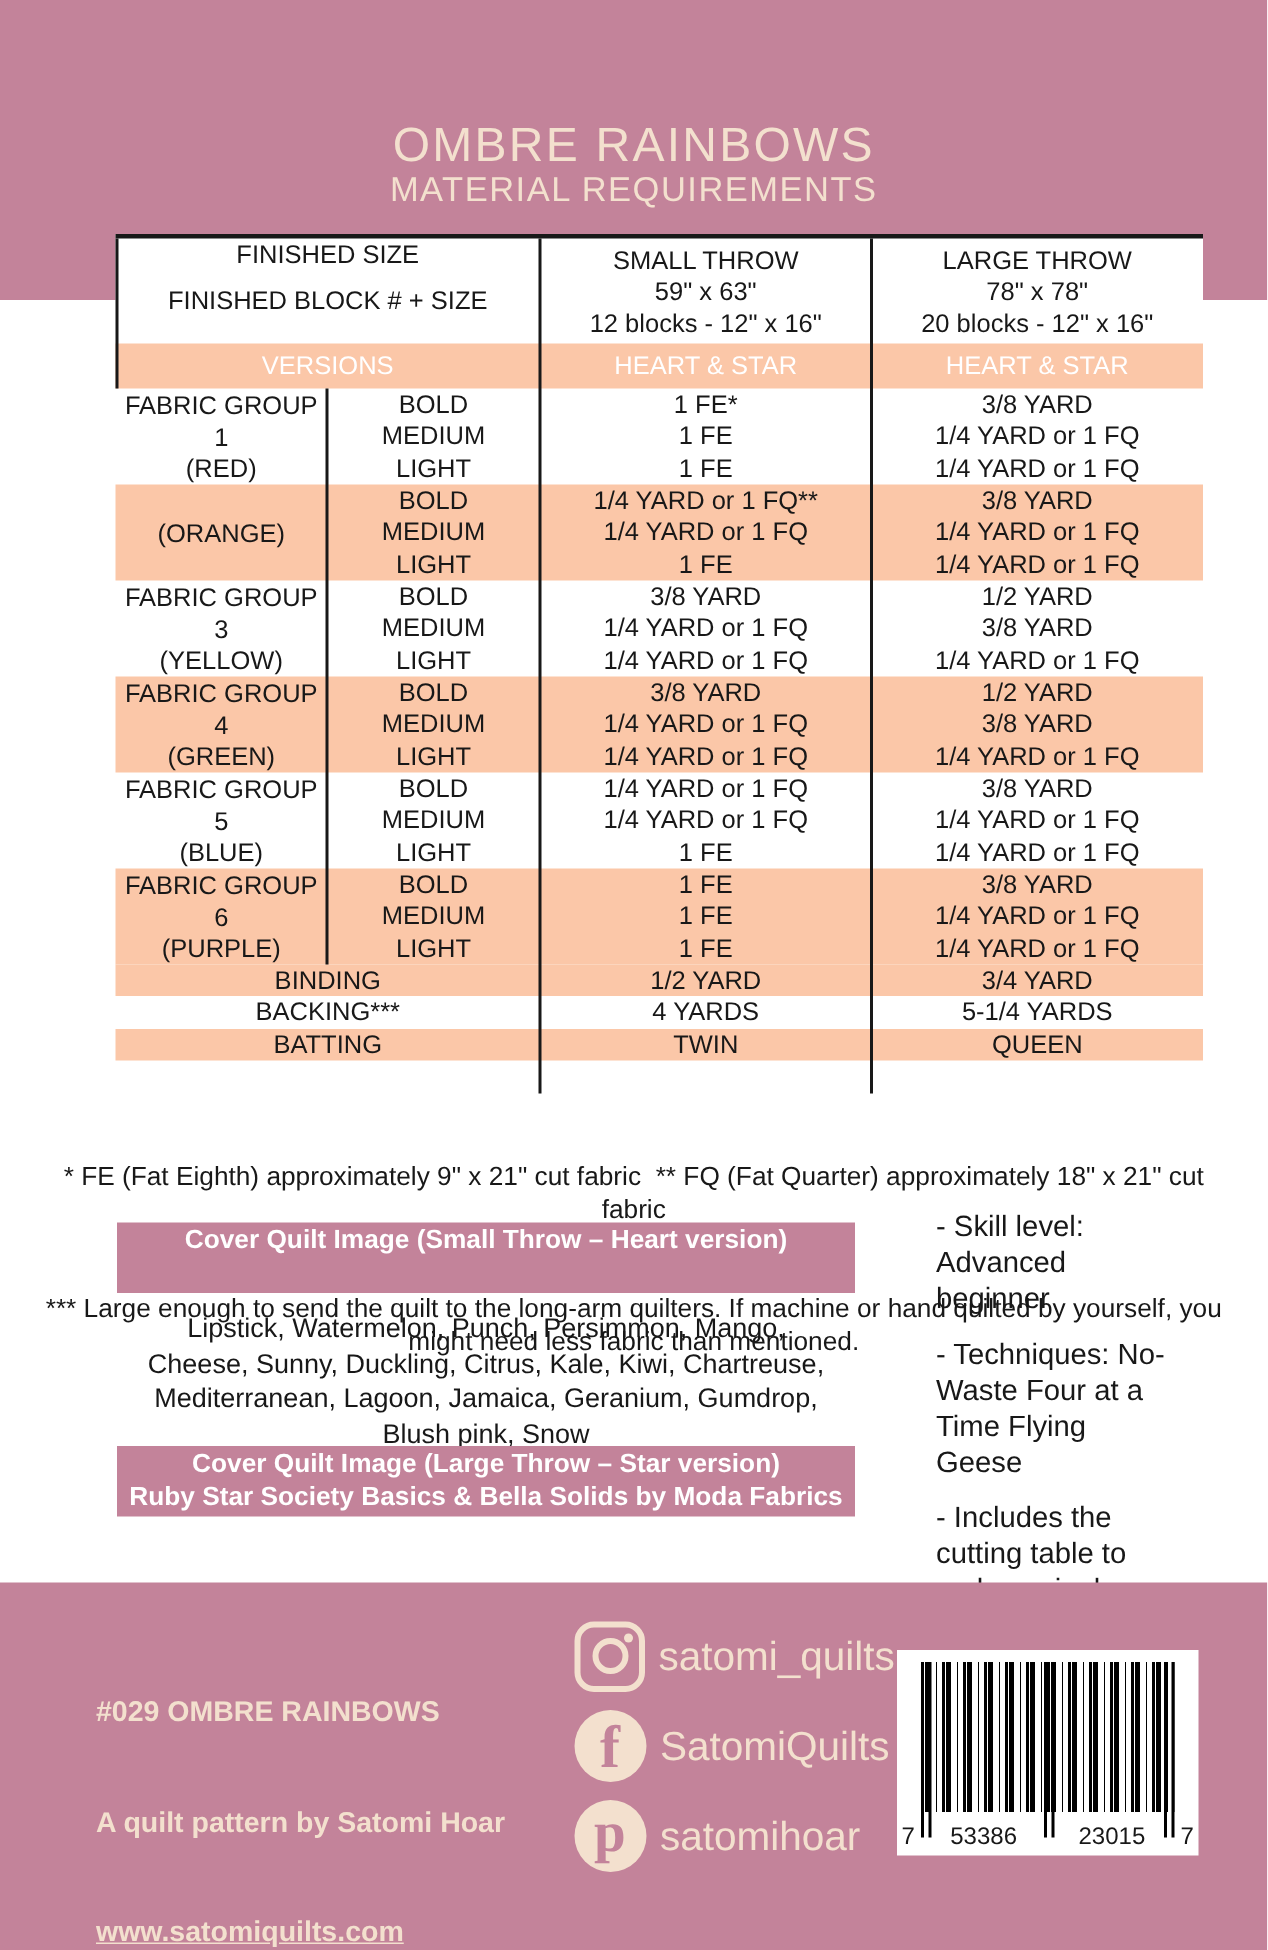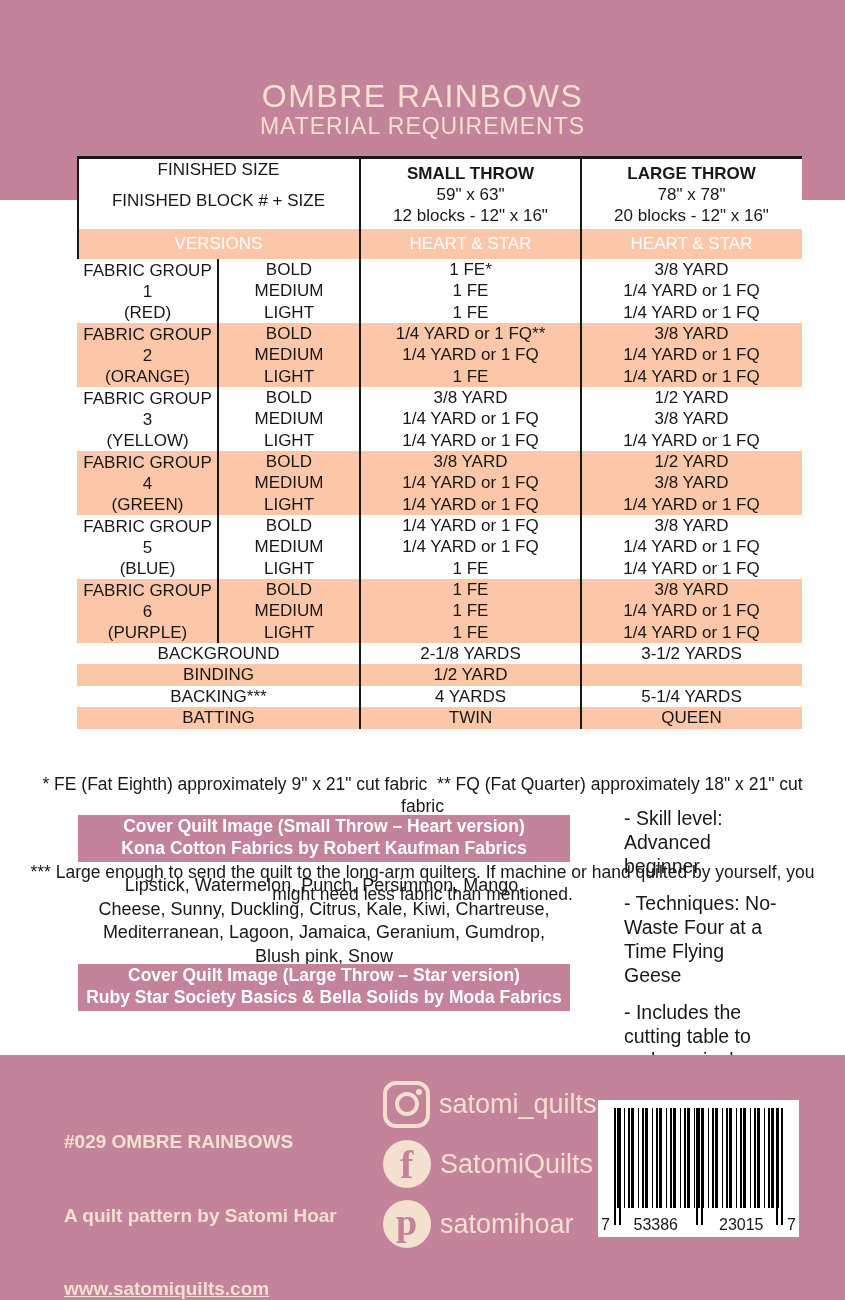--- a/index.html
+++ b/index.html
@@ -20,21 +20,21 @@
   .doc-subtitle{position:absolute;left:0;top:113px;width:100%;text-align:center;
     font-size:23px;letter-spacing:1px;color:var(--cream);}
 
   
   .mat-table{position:absolute;left:77px;top:156px;width:725px;height:571px;background:#fff;
     border-top:3px solid var(--ink);font-size:17px;}
   .left-edge{position:absolute;left:0;top:0;width:2px;height:100px;background:var(--ink);}
   .t-header{height:70px;display:grid;grid-template-columns:283px 221px 221px;text-align:center;}
   .th-left{padding-top:0;display:flex;flex-direction:column;gap:10px;line-height:21px;}
   .th-cell{padding-top:4px;line-height:21px;}
-  .b{font-weight:bold;}
+  .b{font-weight:normal;}
   .t-versions{height:30px;display:grid;grid-template-columns:283px 221px 221px;
     background:var(--peach);color:#fff;font-weight:normal;text-align:center;line-height:30px;}
   .band{height:64px;display:grid;grid-template-columns:141px 142px 221px 221px;text-align:center;}
   .band.peach,.srow.peach{background:var(--peach);}
   .cell{display:flex;flex-direction:column;justify-content:center;}
   .cell div{line-height:21.3px;}
   .name-cell div{line-height:21px;}
   .srow{height:21.4px;display:grid;grid-template-columns:283px 221px 221px;
     text-align:center;line-height:21.4px;}
   .vl{position:absolute;width:2px;background:var(--ink);top:0;}
@@ -140,21 +140,20 @@
             <div>1 FE</div>
           </div>
           <div class="cell">
             <div>3/8 YARD</div>
             <div>1/4 YARD or 1 FQ</div>
             <div>1/4 YARD or 1 FQ</div>
           </div>
         </div>
         <div class="band peach">
           <div class="cell name-cell">
-            <div>FABRIC GROUP 2</div>
             <div>(ORANGE)</div>
           </div>
           <div class="cell">
             <div>BOLD</div>
             <div>MEDIUM</div>
             <div>LIGHT</div>
           </div>
           <div class="cell">
             <div>1/4 YARD or 1 FQ**</div>
             <div>1/4 YARD or 1 FQ</div>
@@ -245,28 +244,24 @@
             <div>1 FE</div>
           </div>
           <div class="cell">
             <div>3/8 YARD</div>
             <div>1/4 YARD or 1 FQ</div>
             <div>1/4 YARD or 1 FQ</div>
           </div>
         </div>
       </div>
     <div>
-        <div class="srow">
-          <div>BACKGROUND</div>
-          <div>2-1/8 YARDS</div>
-          <div>3-1/2 YARDS</div>
-        </div>
         <div class="srow peach">
           <div>BINDING</div>
           <div>1/2 YARD</div>
+          <div>3/4 YARD</div>
         </div>
         <div class="srow">
           <div>BACKING***</div>
           <div>4 YARDS</div>
           <div>5-1/4 YARDS</div>
         </div>
         <div class="srow peach">
           <div>BATTING</div>
           <div>TWIN</div>
           <div>QUEEN</div>
@@ -279,21 +274,20 @@
     <div class="vl c"></div>
   </div>
 
   <div class="fnotes">
     <p>* FE (Fat Eighth) approximately 9" x 21" cut fabric  ** FQ (Fat Quarter) approximately 18" x 21" cut fabric</p>
     <p>*** Large enough to send the quilt to the long-arm quilters. If machine or hand quilted by yourself, you might need less fabric than mentioned.</p>
   </div>
 
   <div class="cover-box one">
     <div>Cover Quilt Image (Small Throw – Heart version)</div>
-    <div>Kona Cotton Fabrics by Robert Kaufman Fabrics</div>
   </div>
 
   <div class="kona">Lipstick, Watermelon, Punch, Persimmon, Mango, Cheese, Sunny, Duckling, Citrus, Kale, Kiwi, Chartreuse, Mediterranean, Lagoon, Jamaica, Geranium, Gumdrop, Blush pink, Snow</div>
 
   <div class="cover-box two">
     <div>Cover Quilt Image (Large Throw – Star version)</div>
     <div>Ruby Star Society Basics &amp; Bella Solids by Moda Fabrics</div>
   </div>
 
   <div class="details">

